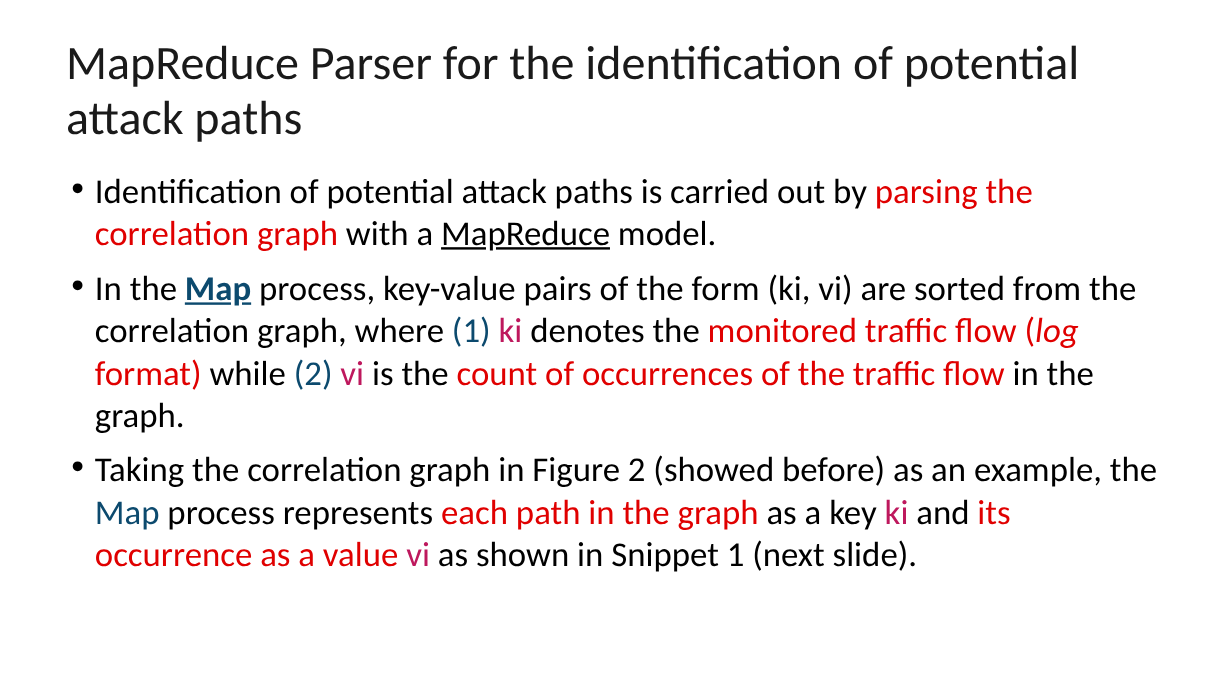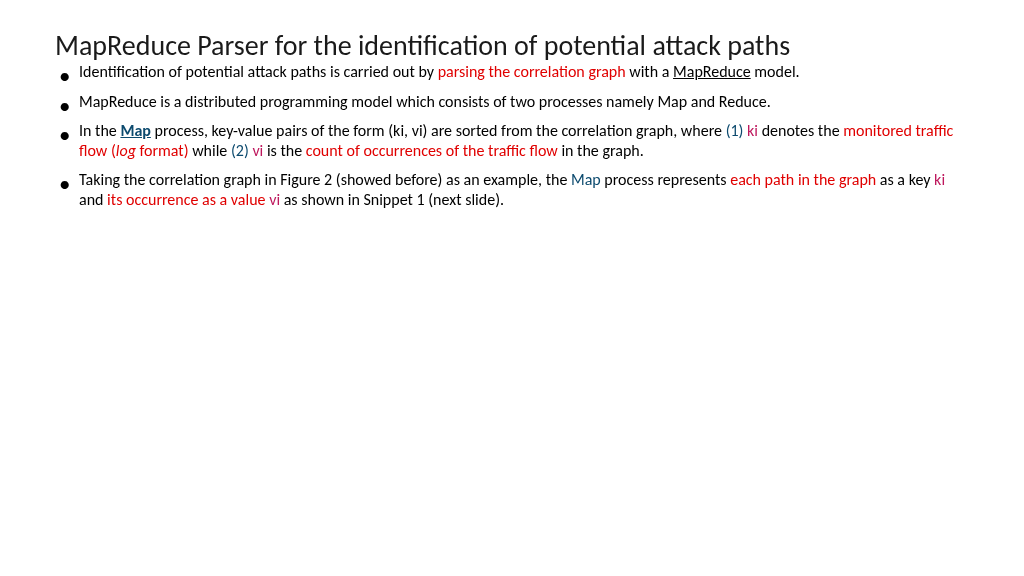--- a/index.html
+++ b/index.html
@@ -9,33 +9,34 @@
     }
     body {
       width: 1024px;
       height: 576px;
       background: #ffffff;
       font-family: Calibri, 'Segoe UI', Arial, sans-serif;
       padding: 30px 55px 30px 55px;
       overflow: hidden;
     }
     .title {
-      font-size: 28px;
+      font-size: 40px;
       font-weight: 400;
       color: #1a1a1a;
       line-height: 1.15;
+      margin-bottom: 20px;
     }
     ul {
       list-style: none;
       padding-left: 0;
     }
     li {
       position: relative;
       padding-left: 24px;
-      font-size: 16px;
+      font-size: 29px;
       line-height: 1.22;
       color: #000000;
       margin-bottom: 10px;
     }
     li::before {
       content: "•";
       position: absolute;
       left: 4px;
       top: 0;
       color: #000000;
@@ -52,21 +53,18 @@
 </head>
 <body>
 
 <h1 class="title">MapReduce Parser for the identification of potential attack paths</h1>
 
 <ul>
   <li>
     <span class="b1-seg">Identification of potential attack paths is carried out by </span><span class="b1-seg red">parsing the correlation graph</span><span class="b1-seg"> with a </span><span class="b1-seg underline">MapReduce</span><span class="b1-seg"> model.</span>
   </li>
   <li>
-    <span class="b2-seg">MapReduce is a distributed programming model which consists of two processes namely Map and Reduce.</span>
-  </li>
-  <li>
     <span class="b3-seg">In the </span><span class="b3-seg blue bold underline">Map</span><span class="b3-seg"> process, key-value pairs of the form (ki, vi) are sorted from the correlation graph, where </span><span class="b3-seg blue">(1) </span><span class="b3-seg green">ki</span><span class="b3-seg"> denotes the </span><span class="b3-seg red">monitored traffic flow (</span><span class="b3-seg red italic">log</span><span class="b3-seg red"> format)</span><span class="b3-seg"> while </span><span class="b3-seg blue">(2) </span><span class="b3-seg green">vi</span><span class="b3-seg"> is the </span><span class="b3-seg red">count of occurrences of the traffic flow</span><span class="b3-seg"> in the graph.</span>
   </li>
   <li>
     <span class="b4-seg">Taking the correlation graph in Figure 2 (showed before) as an example, the </span><span class="b4-seg blue">Map</span><span class="b4-seg"> process represents </span><span class="b4-seg red">each path in the graph</span><span class="b4-seg"> as a key </span><span class="b4-seg green">ki</span><span class="b4-seg"> and </span><span class="b4-seg red">its occurrence as a value </span><span class="b4-seg green">vi</span><span class="b4-seg"> as shown in Snippet 1 (next slide).</span>
   </li>
 </ul>
 
 </body></html>

